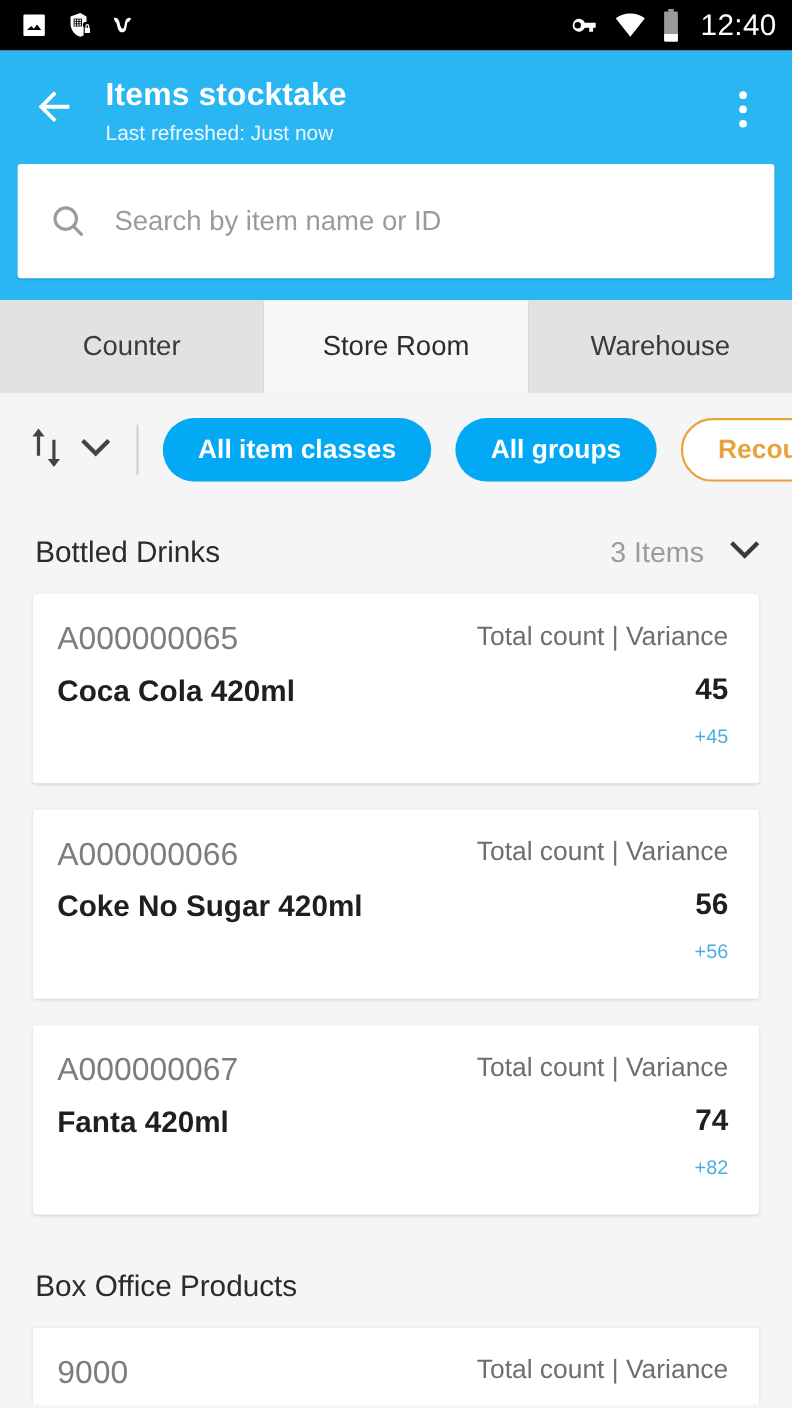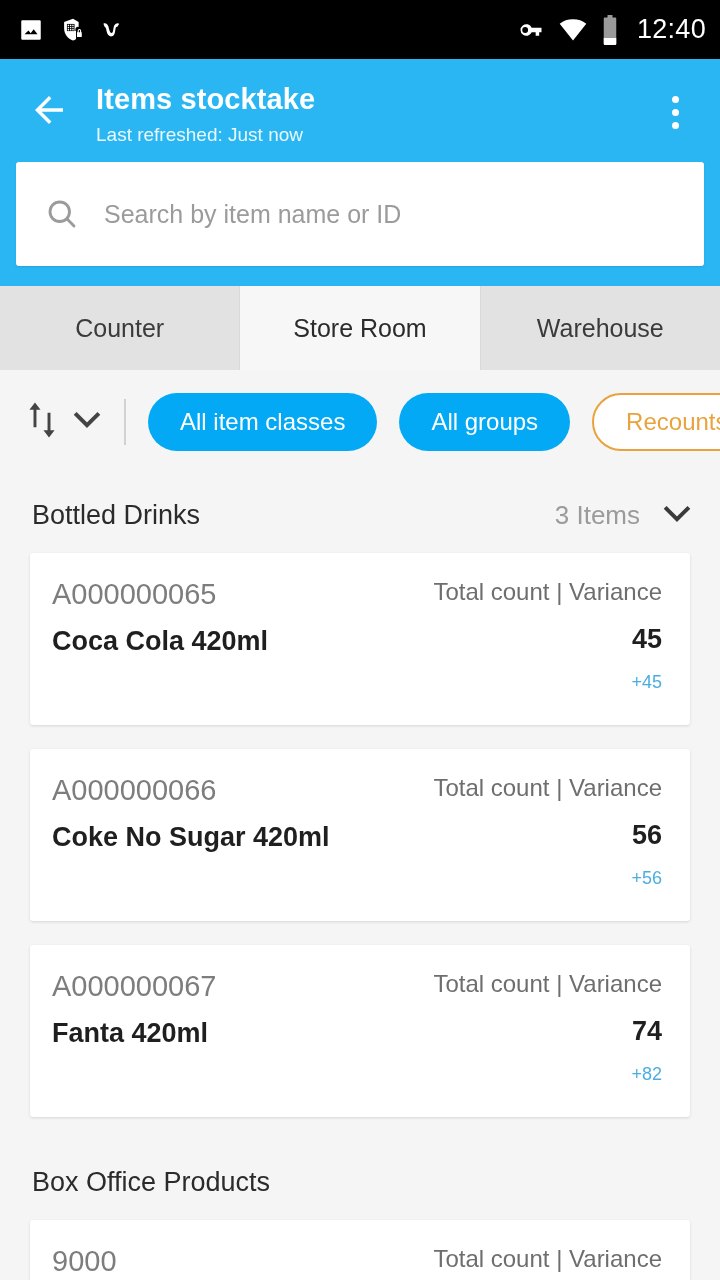--- a/index.html
+++ b/index.html
@@ -11,21 +11,21 @@
   }
 
   body {
     font-family: "Liberation Sans", sans-serif;
     background: #f5f5f5;
     -webkit-font-smoothing: antialiased;
   }
 
   
   .status-bar {
-    height: 59px;
+    height: 46px;
     background: #000000;
     display: flex;
     align-items: center;
     justify-content: space-between;
     padding: 0 14px 0 18px;
   }
   .status-left {
     display: flex;
     align-items: center;
     gap: 16px;
@@ -188,20 +188,21 @@
     background: #d2d2d2;
     margin: 0 22px;
     flex: 0 0 auto;
   }
   .chips {
     display: flex;
     align-items: center;
     gap: 22px;
     flex: 1 1 auto;
     overflow: hidden;
+    font-weight: bold;
   }
   .chip {
     flex: 0 0 auto;
     height: 58px;
     border-radius: 29px;
     display: flex;
     align-items: center;
     justify-content: center;
     padding: 0 32px;
     font-size: 24px;

